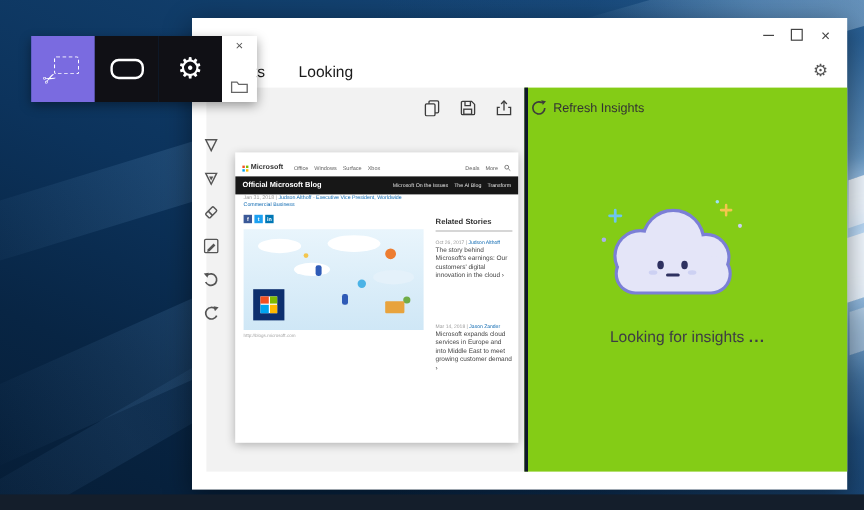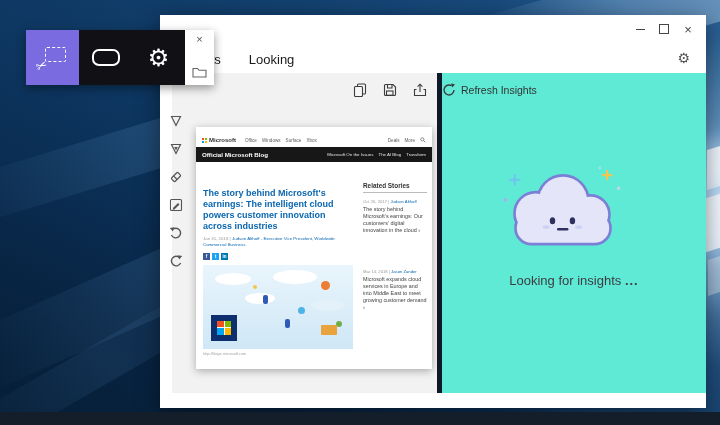--- a/index.html
+++ b/index.html
@@ -36,21 +36,21 @@
   .win-controls{position:absolute;top:5px;right:6px;display:flex;}
   .win-btn{width:24px;height:18px;display:flex;align-items:center;justify-content:center;color:#444;font-size:13px;line-height:1;}
   .glyph-min{width:9px;height:1px;background:#444;display:block;}
   .glyph-max{width:8px;height:8px;border:1px solid #444;display:block;}
   .tabs{position:absolute;top:38px;left:16px;display:flex;gap:28px;font-size:13px;color:#1b1b1b;}
   .tab{line-height:1;}
   .app-gear{position:absolute;top:36px;right:16px;font-size:14px;color:#555;line-height:1;}
 
   .content{position:absolute;left:0;right:0;top:58px;bottom:15px;}
   .pane-left{position:absolute;left:12px;top:0;width:265px;bottom:0;background:#f2f2f2;}
-  .pane-right{position:absolute;left:277px;right:0;top:0;bottom:0;background:#5eead4;border-left:5px solid #0f172a;text-decoration:underline;}
+  .pane-right{position:absolute;left:277px;right:0;top:0;bottom:0;background:#84cc16;border-left:3px solid #0f172a;text-decoration:underline;}
 
   
   .snip-toolbar{position:absolute;top:9px;left:192px;display:flex;gap:14px;align-items:center;z-index:5;}
   .tb-btn{width:16px;height:16px;display:flex;align-items:center;justify-content:center;}
   .refresh-wrap{display:flex;align-items:center;gap:5px;}
   .refresh-label{font-size:10.5px;color:#333;white-space:nowrap;}
 
   
   .tool-rail{position:absolute;left:7px;top:40px;display:flex;flex-direction:column;gap:13px;align-items:center;z-index:5;}
   .rail-btn{width:18px;height:15px;display:flex;align-items:center;justify-content:center;}
@@ -268,21 +268,20 @@
         <div class="blog-bar">
           <span class="blog-title">Official Microsoft Blog</span>
           <span class="blog-links">
             <span>Microsoft On the Issues</span>
             <span>The AI Blog</span>
             <span>Transform</span>
           </span>
         </div>
         <div class="snip-body">
           <div class="article">
-            <h1>The story behind Microsoft's earnings: The intelligent cloud powers customer innovation across industries</h1>
             <div class="byline">
               <span>Jan 31, 2018 |</span>
               <span class="blue">Judson Althoff</span>
               <span class="blue">- Executive Vice President, Worldwide Commercial Business</span>
             </div>
             <div class="social">
               <span class="soc soc-fb">f</span>
               <span class="soc soc-tw">t</span>
               <span class="soc soc-li">in</span>
             </div>

